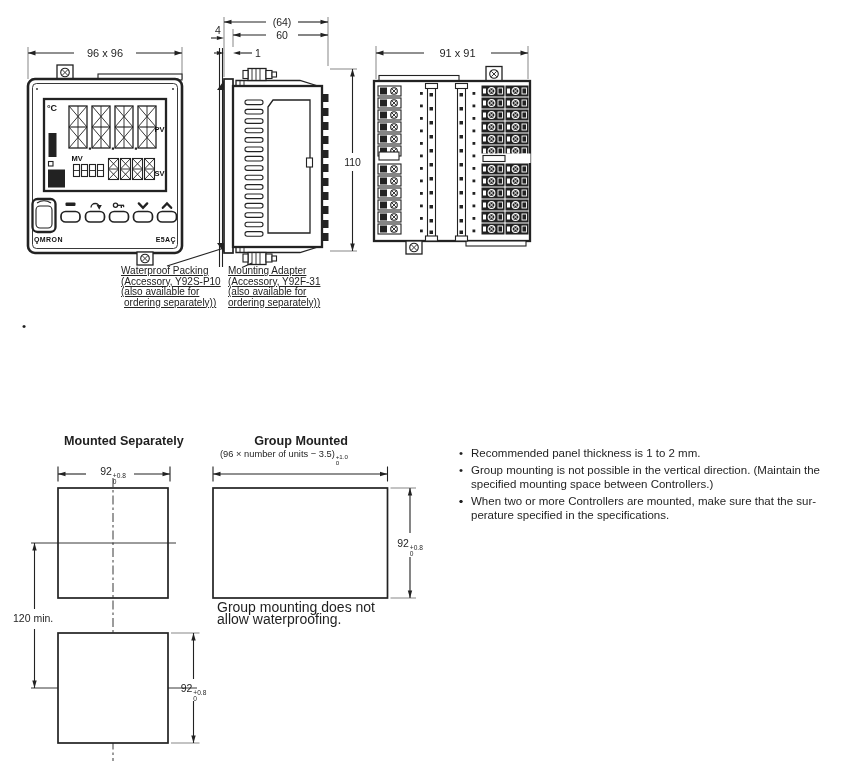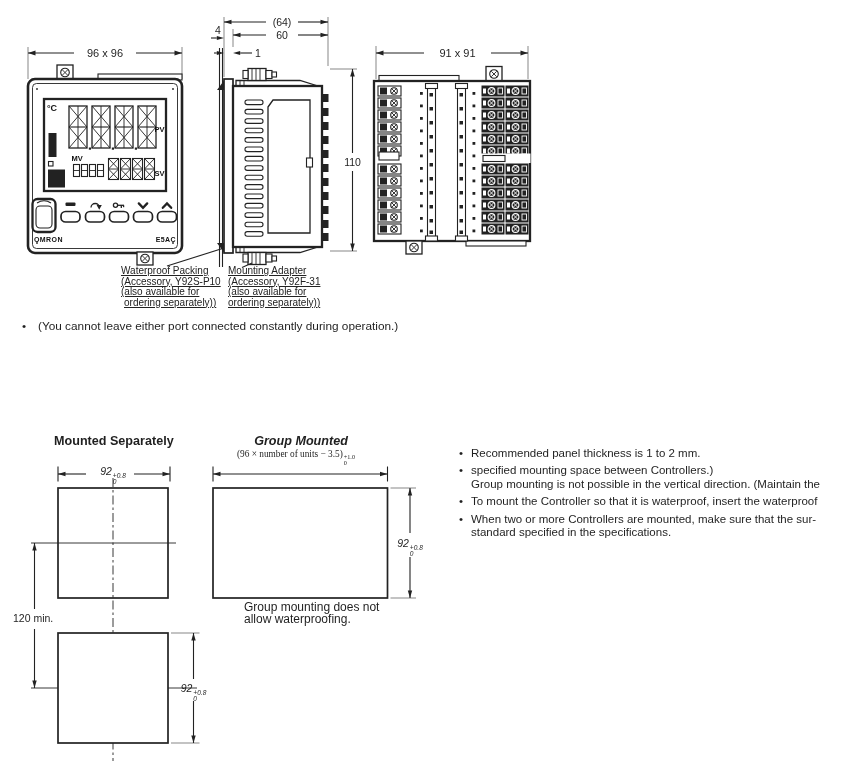--- a/index.html
+++ b/index.html
@@ -21,23 +21,23 @@
   text.lb{font:bold 7.5px "Liberation Sans",sans-serif;fill:#111;}
   text.lg{font:bold 7px "Liberation Sans",sans-serif;fill:#111;letter-spacing:.4px;}
   text.cu{font:bold 9px "Liberation Sans",sans-serif;fill:#111;}
   
   .abs{position:absolute;}
   .callout{font-size:10px;line-height:10.6px;color:#222;text-decoration:underline;}
   .setup{width:627px;font-size:11.8px;line-height:16.9px;position:relative;padding-left:16px;}
   .setup .blt{position:absolute;left:0;top:0;}
   .h1{font-weight:bold;font-size:12.6px;}
   .formula{font-size:9.3px;text-align:center;}
-  .cap{font-size:12px;line-height:11.5px;margin-left:27px;}
+  .cap{font-size:14px;line-height:11.5px;}
   .dimtxt{font-size:10.5px;white-space:nowrap;text-align:center;}
-  .center{text-align:center;font-style:italic;}
+  .center{text-align:center;}
   .tol{display:inline-flex;flex-direction:column;vertical-align:-0.40em;
        margin-left:1px;font-size:6.6px;line-height:6.2px;}
   .tol span{display:block;text-align:left;}
   .formula .tol{font-size:6.2px;line-height:5.8px;vertical-align:-0.35em;}
   .notes{width:394px;font-size:11.5px;line-height:13.8px;}
   .note{position:relative;padding-left:13px;margin-bottom:3.5px;}
   .note .blt{position:absolute;left:1px;top:0;}
 </style>
 </head>
 <body>
@@ -446,27 +446,26 @@
 </div>
 <div class="abs callout" style="left:228px;top:266px;">
   <div>Mounting Adapter</div>
   <div>(Accessory, Y92F-31</div>
   <div>(also available for</div>
   <div>ordering separately))</div>
 </div>
 
 <div class="abs setup" style="left:22px;top:318px;">
   <span class="blt">•</span>
-  <div>(You cannot leave either port connected constantly during operation.)</div>
-</div>
-
-<div class="abs h1" style="left:54px;top:434px;">Mounted Separately</div>
+</div>
+
+<div class="abs h1" style="left:64px;top:434px;">Mounted Separately</div>
 <div class="abs h1 center" style="left:215px;top:434px;width:172px;">Group Mounted</div>
 
-<div class="abs formula" style="left:196px;top:449px;width:200px;font-family:Liberation Serif, serif;">
+<div class="abs formula" style="left:184px;top:449px;width:200px;">
   <span>(96 × number of units − 3.5)</span><span class="tol">
         <span>+1.0</span>
         <span>0</span>
       </span>
 </div>
 
 <div class="abs dimtxt center" style="left:63px;top:465px;width:100px;">
   <span>92</span><span class="tol">
         <span>+0.8</span>
         <span>0</span>
@@ -491,27 +490,26 @@
   <div>allow waterproofing.</div>
 </div>
 
 <div class="abs notes" style="left:458px;top:447px;">
   <div class="note">
     <span class="blt">•</span>
     <div>Recommended panel thickness is 1 to 2 mm.</div>
   </div>
   <div class="note">
     <span class="blt">•</span>
+    <div>Group mounting is not possible in the vertical direction. (Maintain the</div>
     <div>specified mounting space between Controllers.)</div>
-    <div>Group mounting is not possible in the vertical direction. (Maintain the</div>
   </div>
   <div class="note">
     <span class="blt">•</span>
-    <div>To mount the Controller so that it is waterproof, insert the waterproof</div>
   </div>
   <div class="note">
     <span class="blt">•</span>
     <div>When two or more Controllers are mounted, make sure that the sur-</div>
-    <div>standard specified in the specifications.</div>
+    <div>perature specified in the specifications.</div>
   </div>
 </div>
 
 </div>
 
 </body></html>

